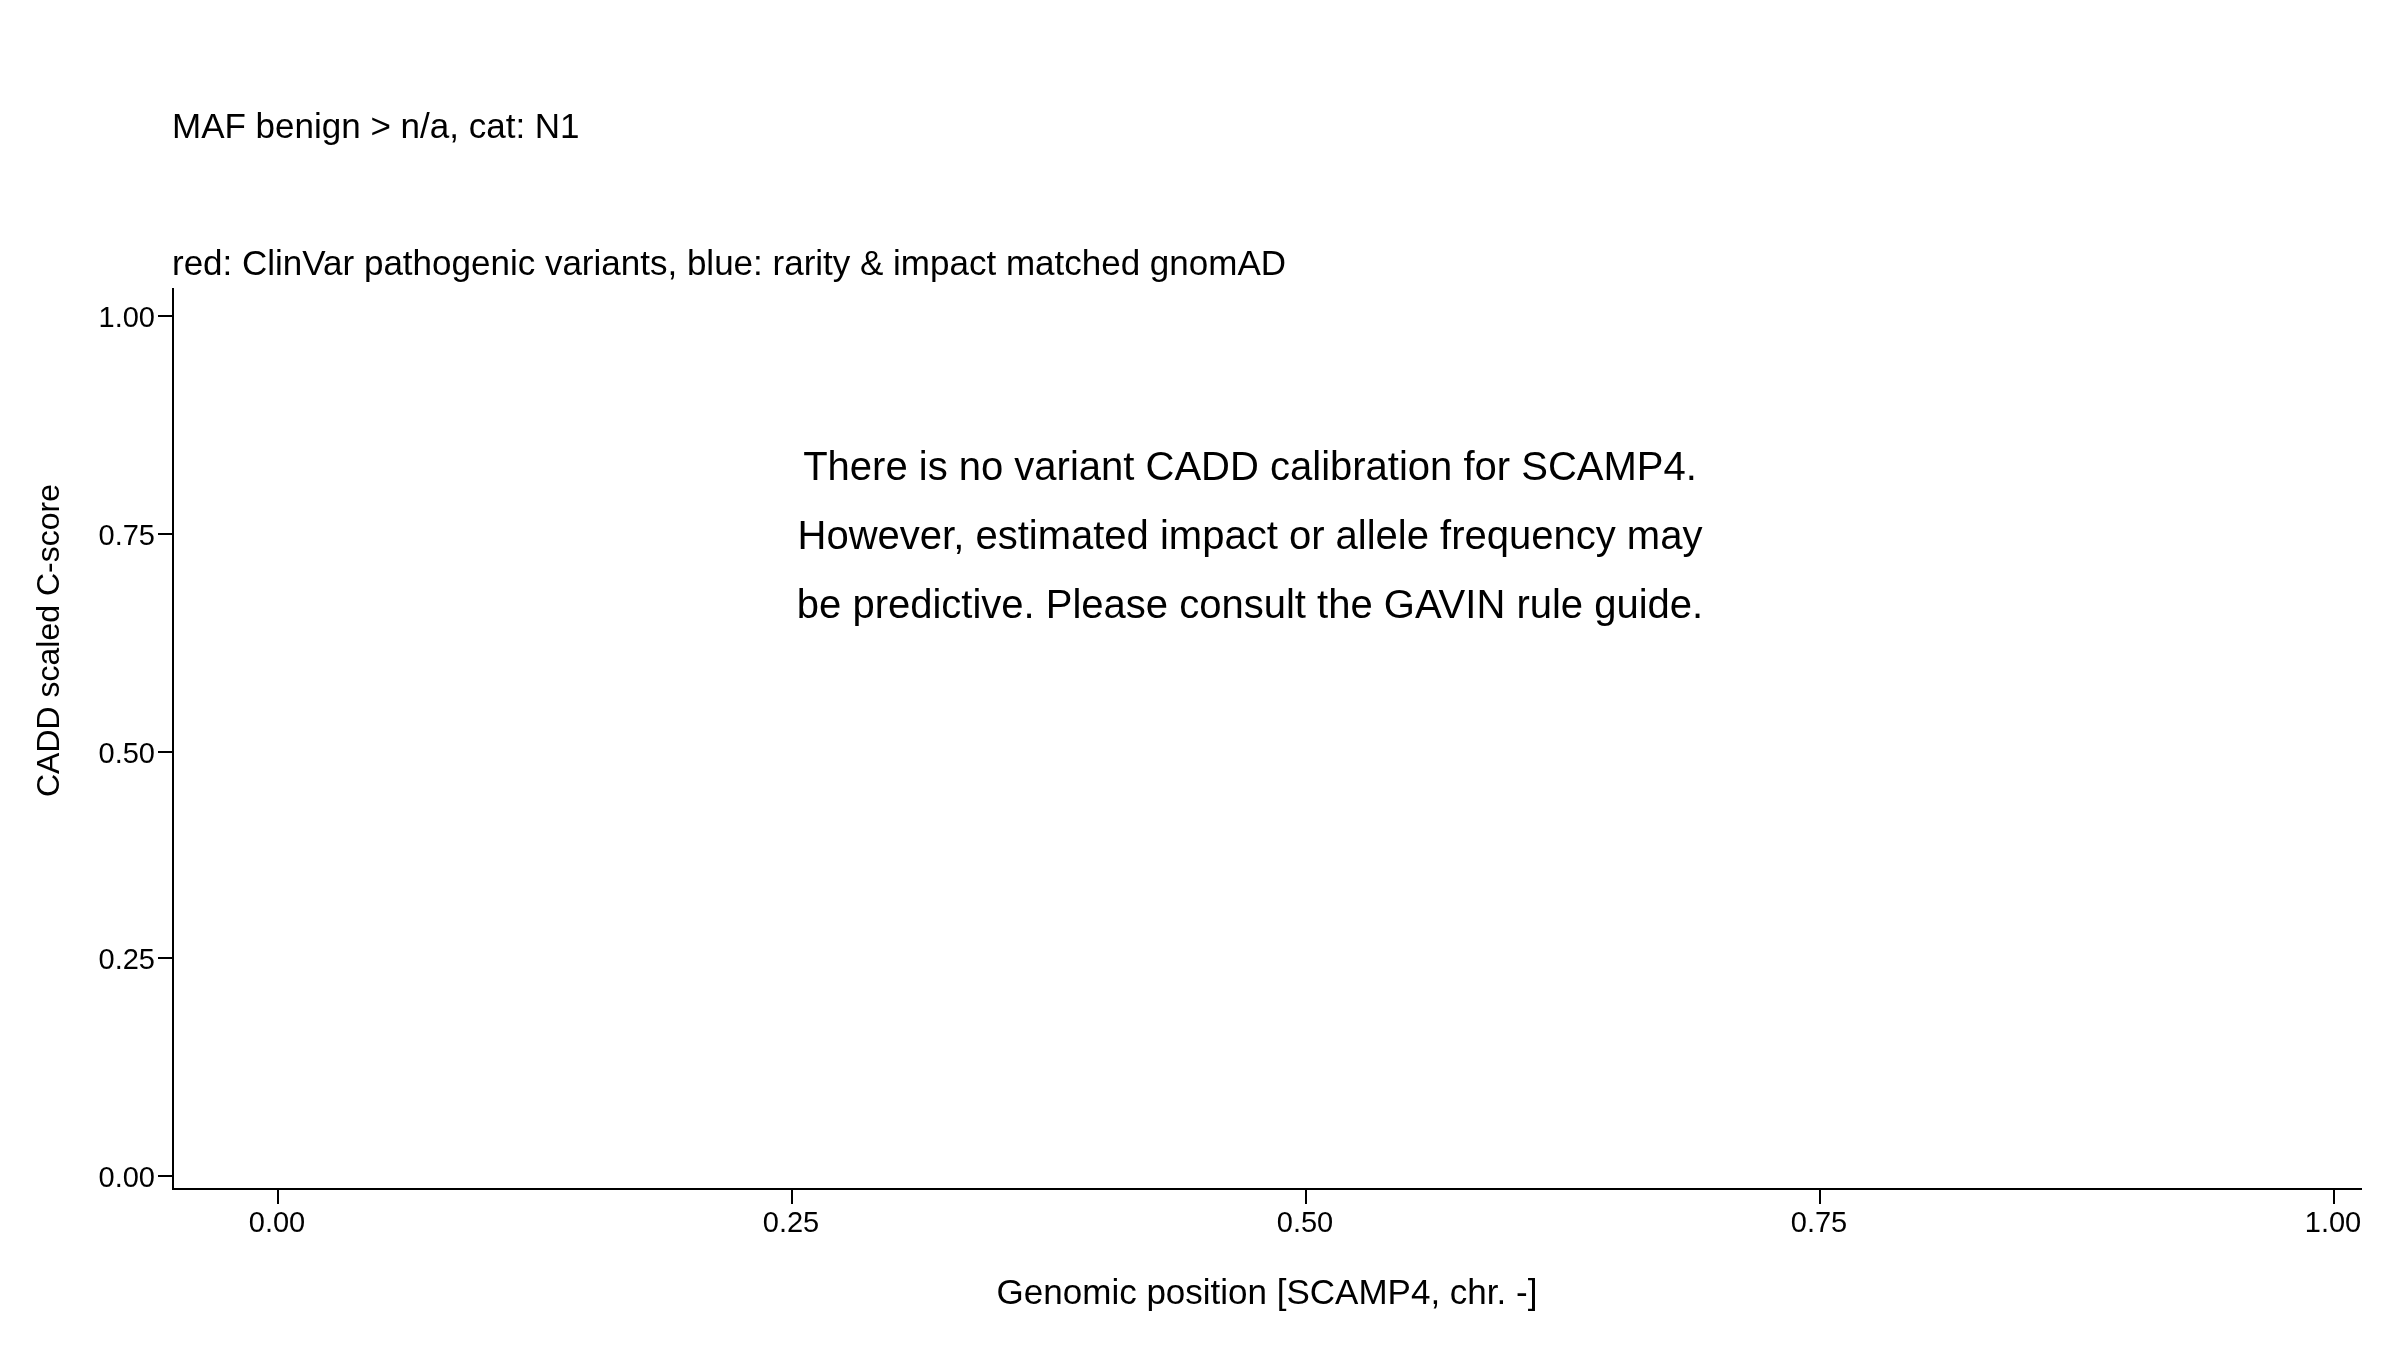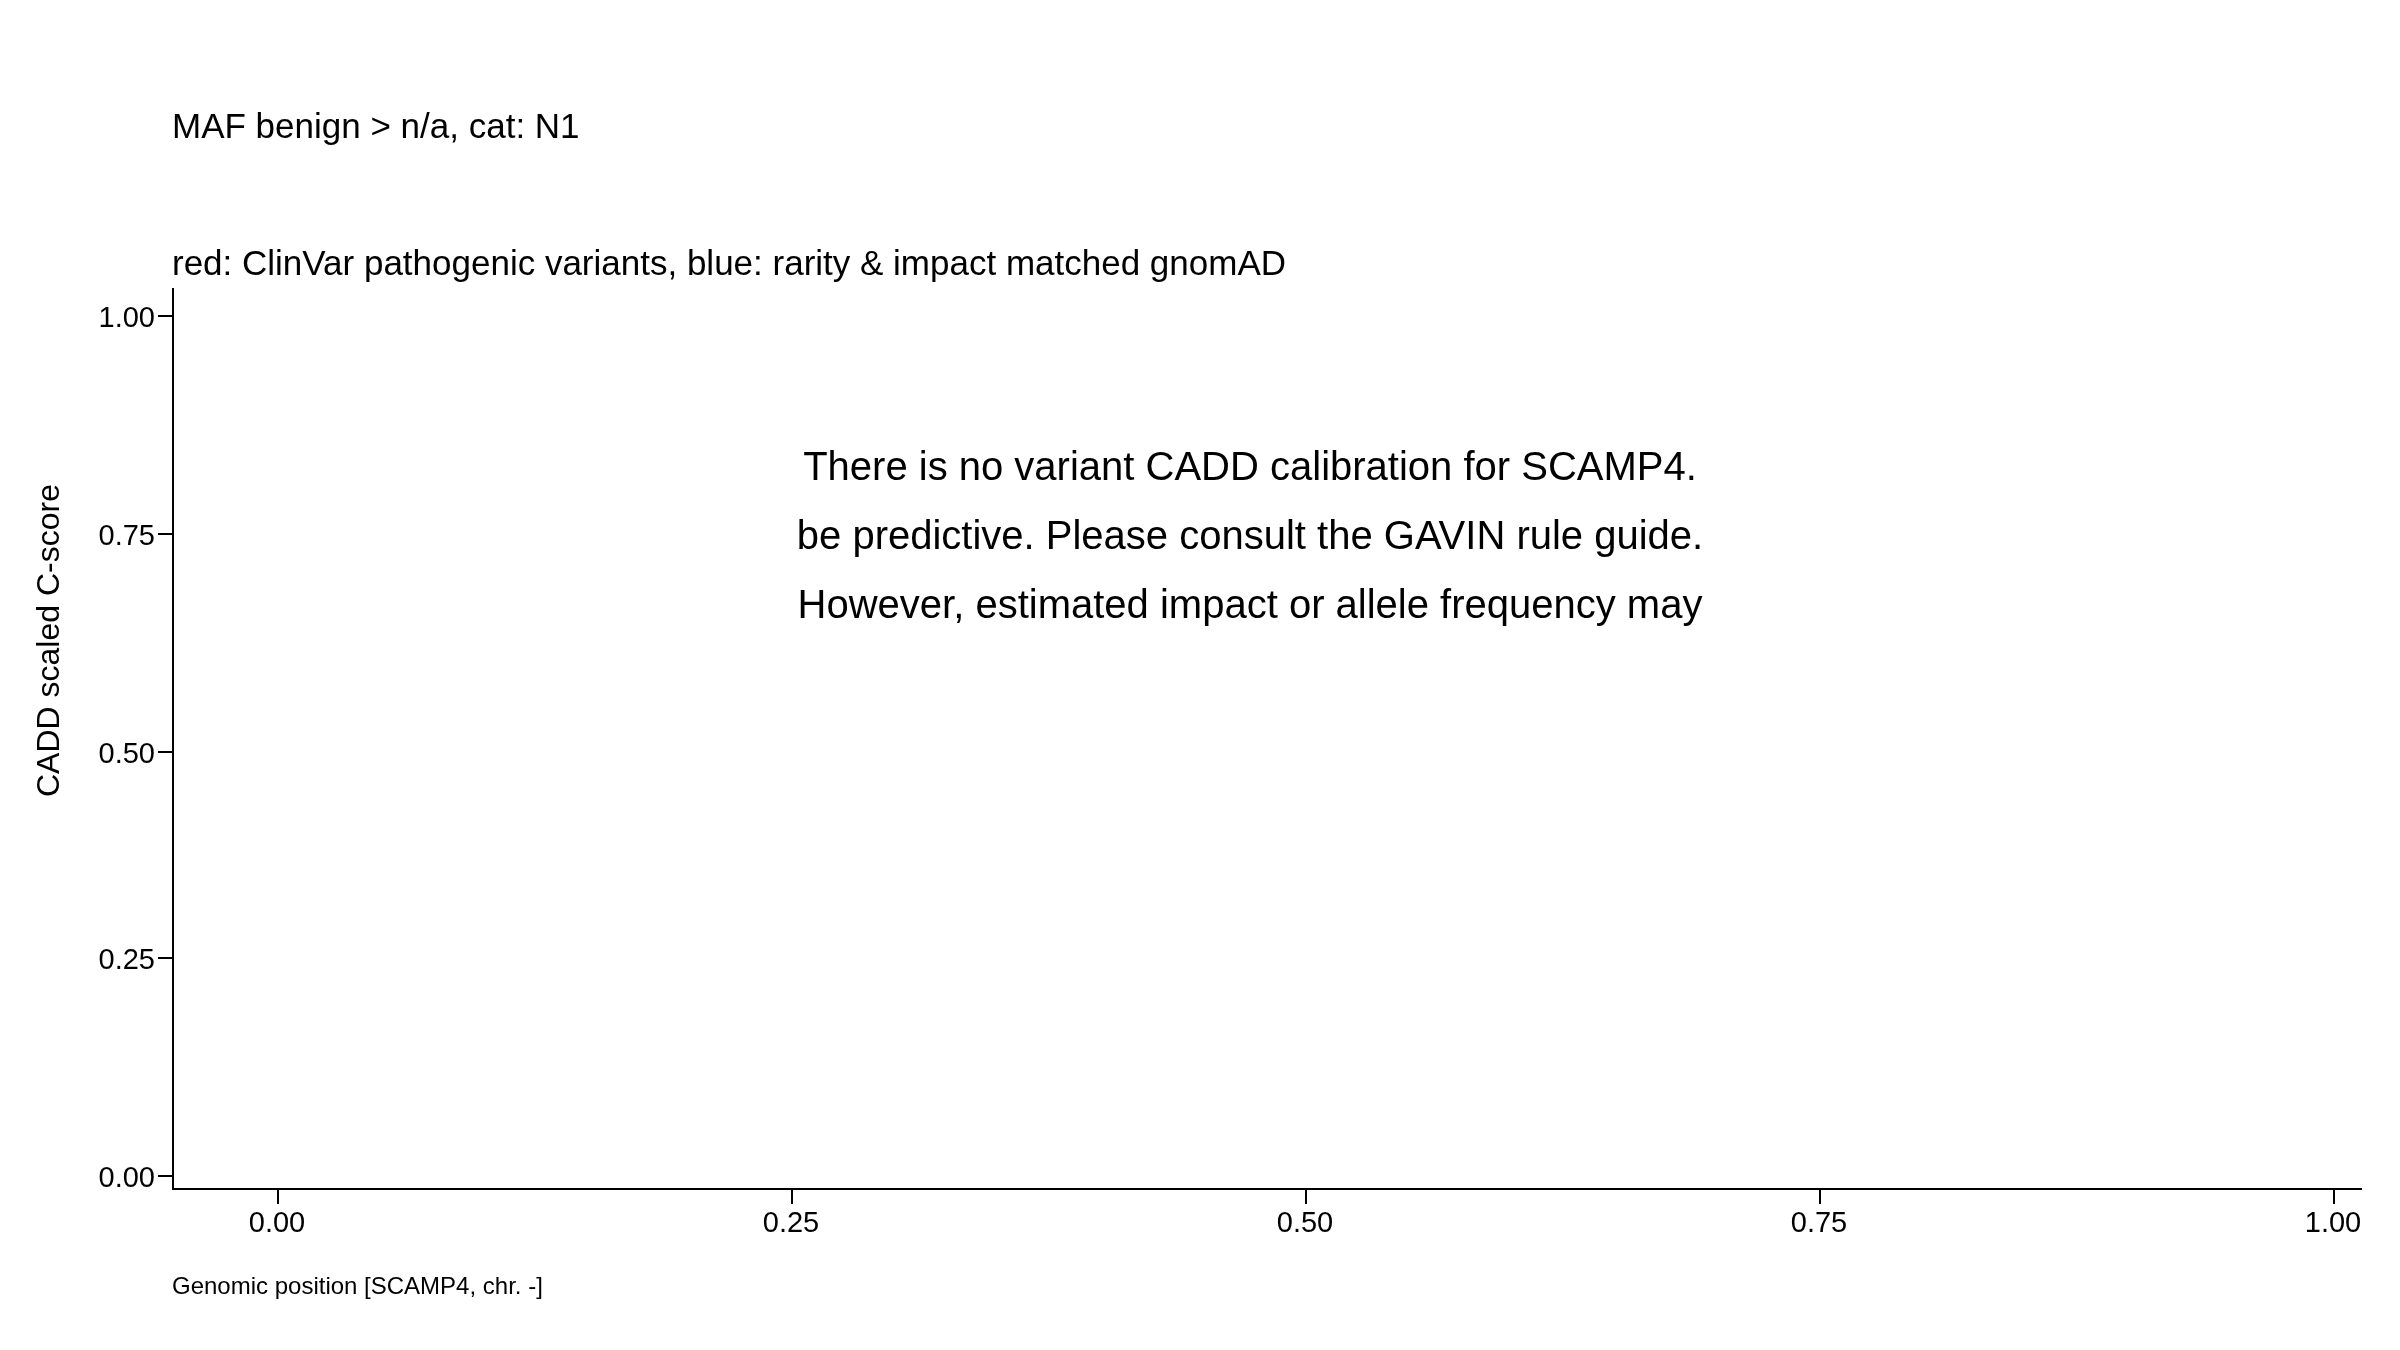--- a/index.html
+++ b/index.html
@@ -83,22 +83,22 @@
     height: 2px;
     background: #000000;
   }
 
   
   #x-axis-title {
     position: absolute;
     left: 172px;
     top: 1272px;
     width: 2190px;
-    text-align: left;
-    font-size: 24px;
+    text-align: center;
+    font-size: 35px;
     white-space: nowrap;
   }
   .x-tick-label {
     position: absolute;
     top: 1206px;
     font-size: 29px;
     text-align: center;
     width: 160px;
     white-space: nowrap;
   }
@@ -165,15 +165,15 @@
 <div class="x-tick-label" style="left:1739px;">0.75</div>
 <div class="x-tick-mark" style="left:1819px;"></div>
 
 <div class="x-tick-label" style="left:2253px;">1.00</div>
 <div class="x-tick-mark" style="left:2333px;"></div>
 
 <div id="x-axis-title">Genomic position [SCAMP4, chr. -]</div>
 
 <div id="annotation">
   <span class="annot-line">There is no variant CADD calibration for SCAMP4.</span>
+  <span class="annot-line">However, estimated impact or allele frequency may</span>
   <span class="annot-line">be predictive. Please consult the GAVIN rule guide.</span>
-  <span class="annot-line">However, estimated impact or allele frequency may</span>
 </div>
 
 </body></html>

